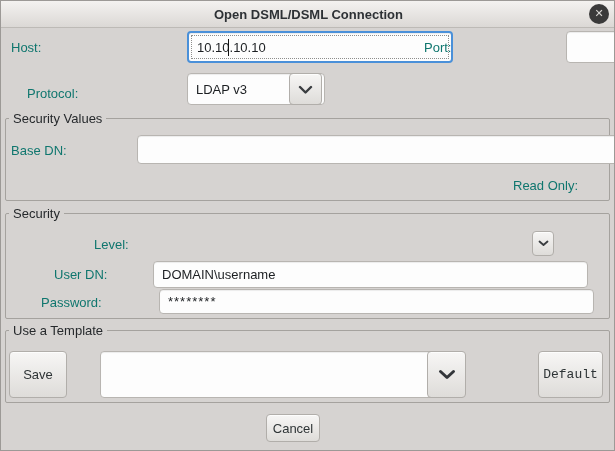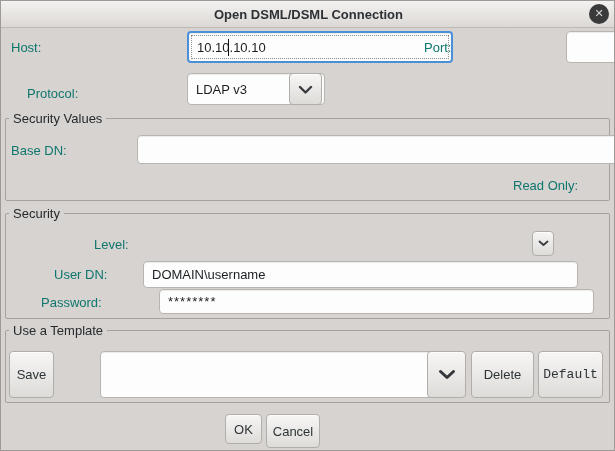--- a/index.html
+++ b/index.html
@@ -104,44 +104,38 @@
     <legend>Security</legend>
   </fieldset>
   <span class="lbl" style="left:53px; top:236px;margin-left:40px;">Level:</span>
   <button class="btn" style="left:531px; top:230px; width:22px; height:25px;">
     <svg class="chev" width="11" height="7" viewBox="0 0 11 7">
         <path d="M1.5 1.5l4 3.5 4-3.5" fill="none" stroke="#3a3d40" stroke-width="1.8" stroke-linecap="round" stroke-linejoin="round"></path>
       </svg>
   </button>
 
   <span class="lbl" style="left:53px; top:266px;">User DN:</span>
-  <input class="entry" style="left: 102px; top: 260px; width: 435px; height: 27px;" value="DOMAIN\username">
+  <input class="entry" style="left: 112px; top: 260px; width: 435px; height: 27px;" value="DOMAIN\username">
 
   <span class="lbl" style="left:40px; top:294px;">Password:</span>
   <input class="entry" style="left: 118px; top: 288px; width: 435px; height: 25px; letter-spacing: 1px;" value="********">
 
   <fieldset class="frame" style="left:4px; top:322px; width:605px; height:80px;">
     <legend>Use a Template</legend>
   </fieldset>
-  <button class="btn" style="left:8px; top:350px; width:45px; height:47px;">
+  <button class="btn" style="left:8px; top:350px; width:58px; height:47px;">
     <span>Save</span>
   </button>
   <input class="entry" style="left: 59px; top: 350px; width: 365px; height: 47px;" value="">
   <button class="btn" style="left:426px; top:350px; width:39px; height:47px;">
     <svg class="chev" width="18" height="11" viewBox="0 0 18 11">
         <path d="M2.5 2.5l6.5 6 6.5-6" fill="none" stroke="#33363a" stroke-width="3" stroke-linecap="round" stroke-linejoin="round"></path>
       </svg>
   </button>
-  <button class="btn" style="left:470px; top:350px; width:63px; height:47px;">
-    <span>Delete</span>
-  </button>
   <button class="btn" style="left:537px; top:350px; width:65px; height:47px;font-family:Liberation Mono, monospace;">
     <span>Default</span>
   </button>
 
-  <button class="btn" style="left:224px; top:413px; width:37px; height:30px;">
-    <span>OK</span>
-  </button>
-  <button class="btn" style="left:265px; top:413px; width:54px; height:34px;">
+  <button class="btn" style="left:265px; top:413px; width:54px; height:28px;">
     <span>Cancel</span>
   </button>
 
 </div>
 
 </body></html>

